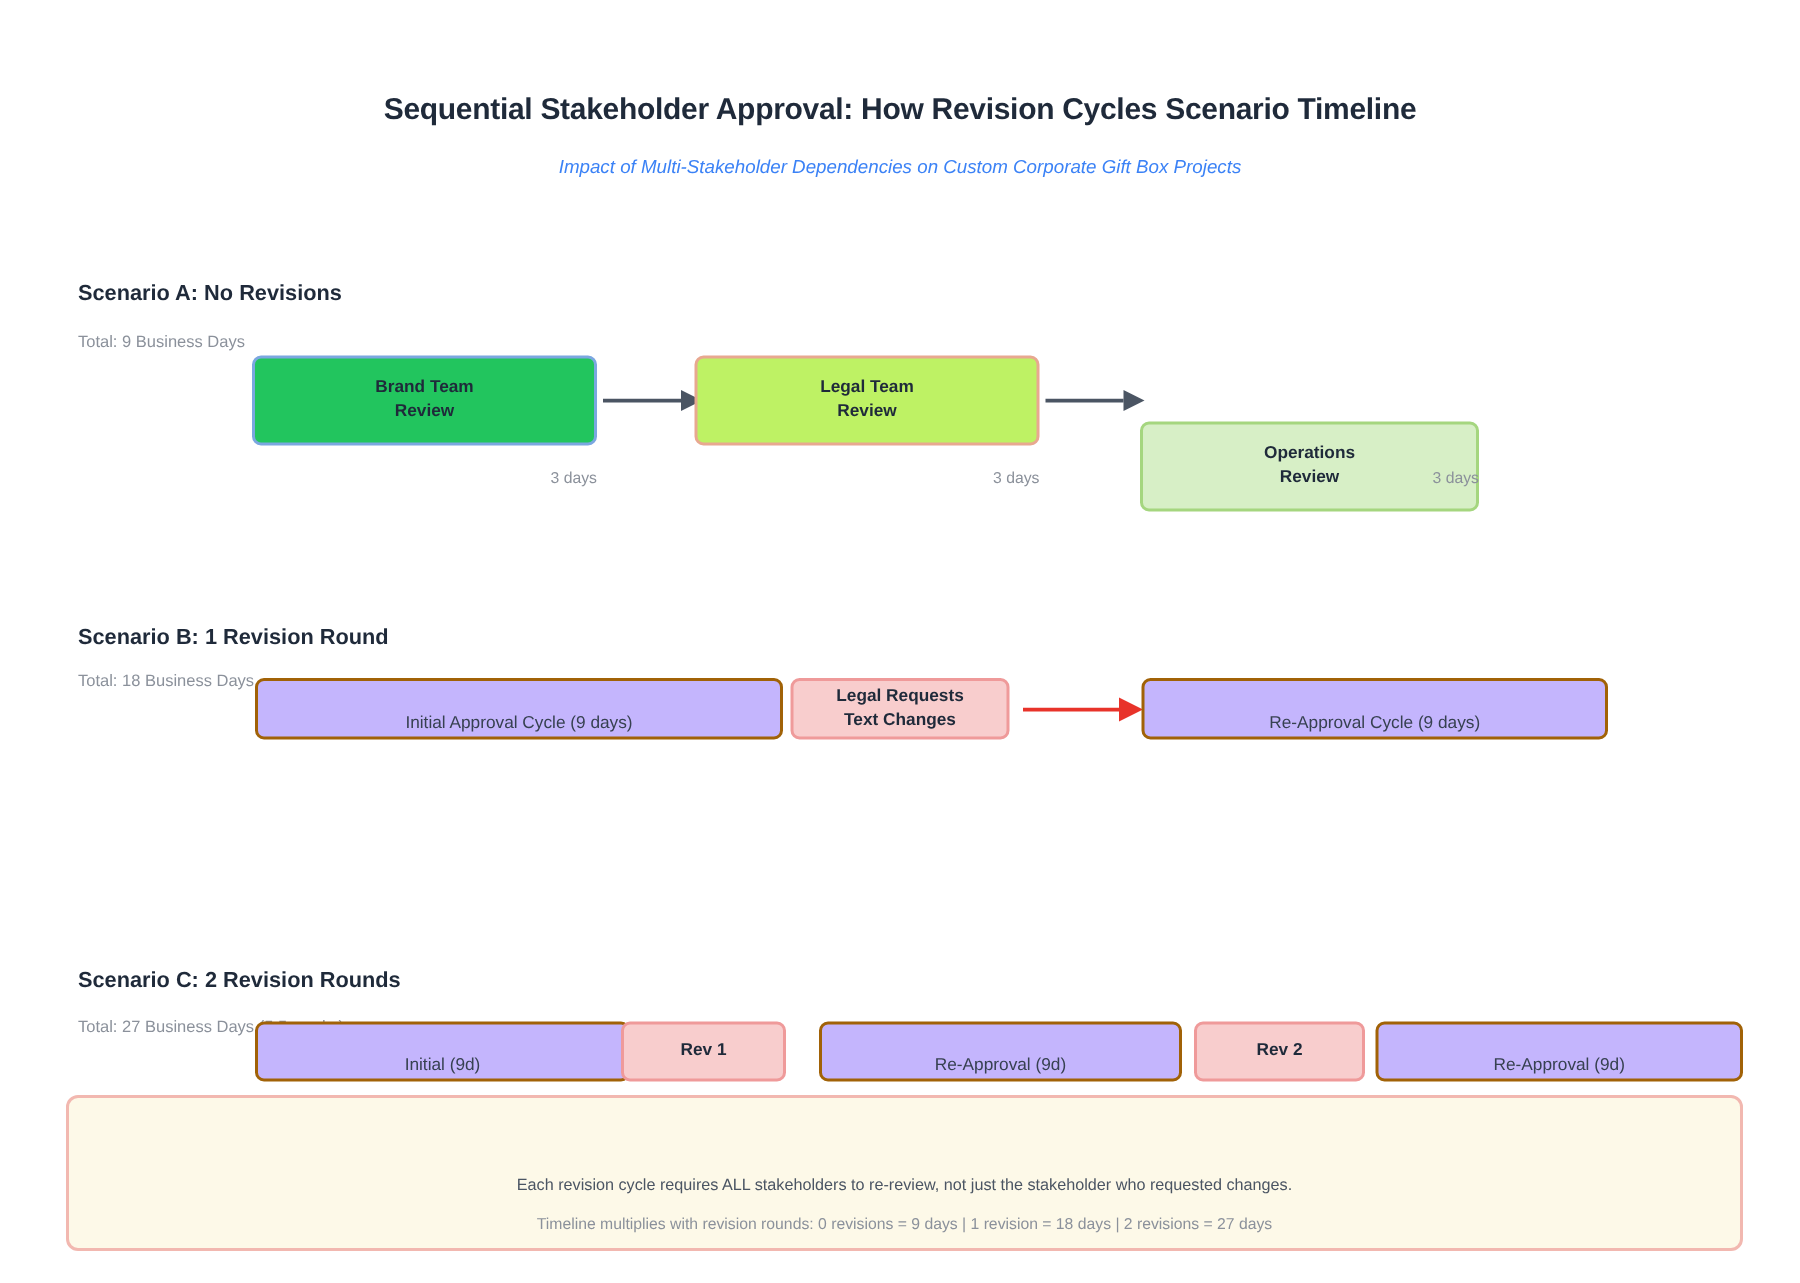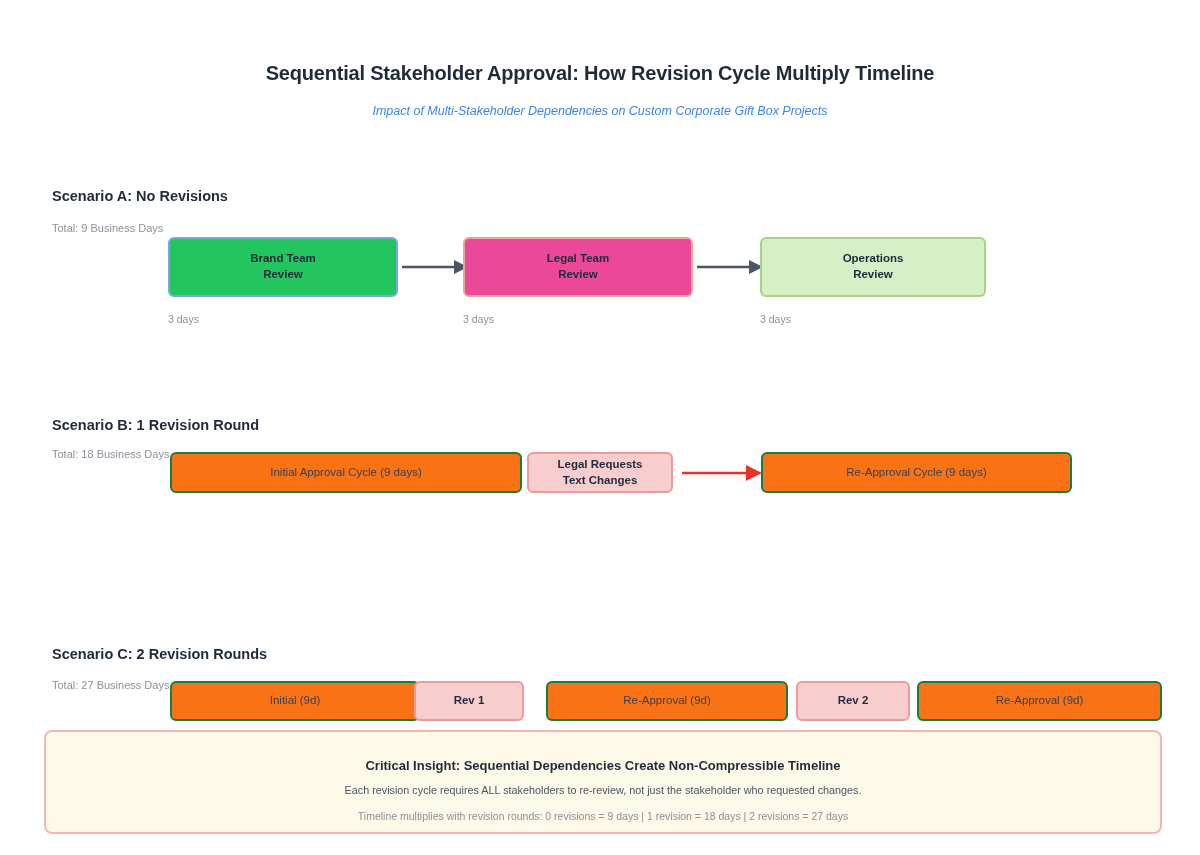--- a/index.html
+++ b/index.html
@@ -42,31 +42,31 @@
   .fbox {
     position: absolute;
     display: flex; align-items: center; justify-content: center;
     text-align: center;
     border-radius: 6px;
     line-height: 1.35;
   }
   .fbox .lines { width: 100%; padding: 0 6px; }
 
   .box-blue  { background: #22c55e; border: 2px solid #7ba7e0; }
-  .box-salmon{ background: #ec4899; border: 2px solid #e8a890; }
-  .box-green { background: #d7efc6; border: 2px solid #a5d67f; }
+  .box-salmon{ background: #bef264; border: 2px solid #e8a890; }
+  .box-green { background: #d7efc6; border: 2px solid #a5d67f; margin-top: 44px; }
   .box-pink  { background: #f8cdcd; border: 2px solid #ef9a9a; }
-  .box-plain { background: #f97316; border: 2px solid #15803d; }
+  .box-plain { background: #c4b5fd; border: 2px solid #a16207; align-items: flex-end; }
 
   .lbl-strong { font-size: 11.5px; font-weight: bold; color: #1f2a3a; }
   .lbl-normal { font-size: 11.5px; font-weight: normal; color: #374151; }
 
   .caption {
     position: absolute;
-    font-size: 10.5px; color: #8b919b; text-align: left;
+    font-size: 10.5px; color: #8b919b; text-align: right;
     white-space: nowrap;
   }
 
   
   .arrow { position: absolute; }
 
   
   .insight {
     position: absolute;
     background: #fdf9e8;
@@ -84,21 +84,21 @@
   .insight-line2 {
     position: absolute; left: 0; top: 78px; width: 100%;
     text-align: center; font-size: 10.5px; color: #8b919b;
   }
 </style>
 </head>
 <body>
 
 <div class="page">
 
-  <div class="title">Sequential Stakeholder Approval: How Revision Cycle Multiply Timeline</div>
+  <div class="title">Sequential Stakeholder Approval: How Revision Cycles Scenario Timeline</div>
   <div class="subtitle">Impact of Multi-Stakeholder Dependencies on Custom Corporate Gift Box Projects</div>
 
   <div class="section-title" style="left:52px; top:188px;">Scenario A: No Revisions</div>
   <div class="section-total" style="left:52px; top:222px;">Total: 9 Business Days</div>
 
   <div class="fbox box-blue" style="left:168px; top:237px; width:230px; height:60px;">
     <div class="lines">
       <div class="lbl-strong">Brand Team</div>
       <div class="lbl-strong">Review</div>
     </div>
@@ -185,18 +185,17 @@
     </div>
   </div>
 
   <div class="fbox box-plain" style="left:917px; top:681px; width:245px; height:40px;">
     <div class="lines">
       <div class="lbl-normal">Re-Approval (9d)</div>
     </div>
   </div>
 
   <div class="insight" style="left:44px; top:730px; width:1118px; height:104px;">
-    <div class="insight-title">Critical Insight: Sequential Dependencies Create Non-Compressible Timeline</div>
     <div class="insight-line1">Each revision cycle requires ALL stakeholders to re-review, not just the stakeholder who requested changes.</div>
     <div class="insight-line2">Timeline multiplies with revision rounds: 0 revisions = 9 days | 1 revision = 18 days | 2 revisions = 27 days</div>
   </div>
 
 </div>
 
 </body></html>

